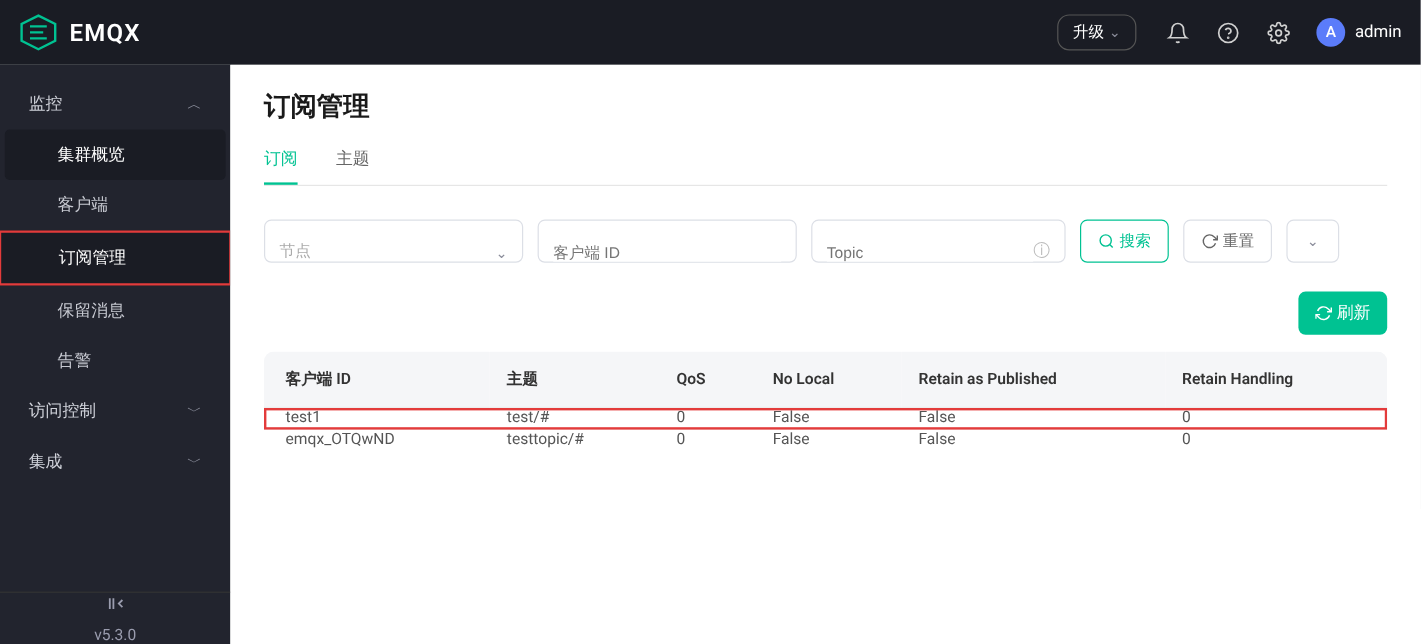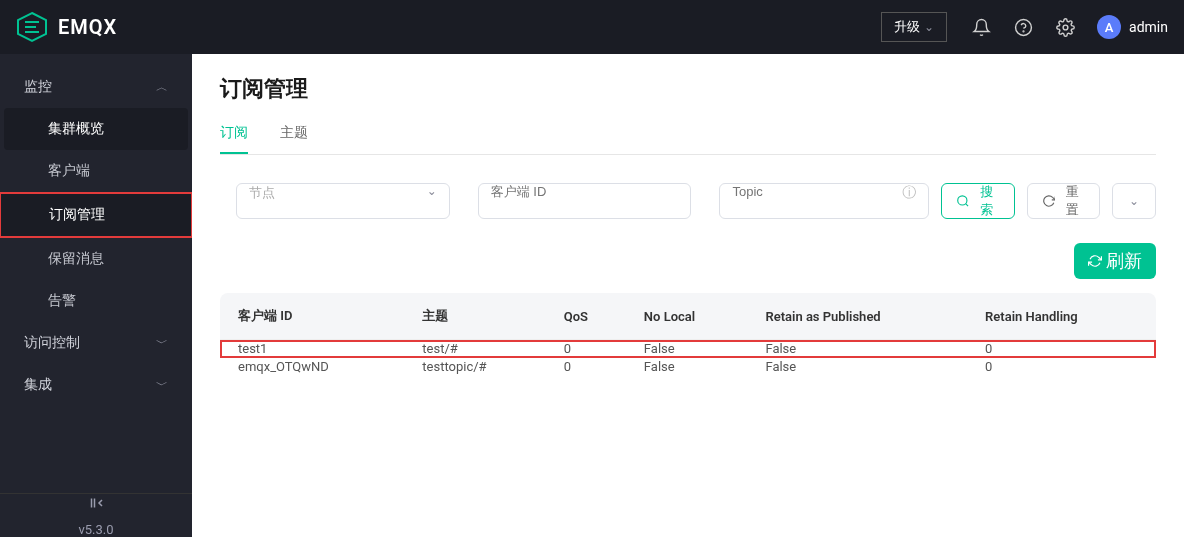--- a/index.html
+++ b/index.html
@@ -4,21 +4,21 @@
   <style>
     * { margin: 0; padding: 0; box-sizing: border-box; }
     body { font-family: -apple-system, BlinkMacSystemFont, "Segoe UI", Roboto, sans-serif; background: #f5f5f5; width: 1184px; height: 537px; overflow: hidden; }
     
     
     .header { height: 54px; background: #1a1c24; display: flex; align-items: center; padding: 0 16px; color: #fff; }
     .logo-area { display: flex; align-items: center; gap: 10px; }
     .logo-icon { width: 32px; height: 32px; }
     .logo-text { font-size: 20px; font-weight: 600; color: #fff; letter-spacing: 1px; }
     .header-spacer { flex: 1; }
-    .upgrade-btn { display: flex; align-items: center; gap: 4px; border: 1px solid #555; border-radius: 0; padding: 5px 12px; font-size: 13px; color: #fff; cursor: pointer; }
+    .upgrade-btn { display: flex; align-items: center; gap: 4px; border: 1px solid #555; border-radius: 10px; padding: 5px 12px; font-size: 13px; color: #fff; cursor: pointer; }
     .header-icons { display: flex; align-items: center; gap: 22px; margin-left: 24px; }
     .header-icon { width: 20px; height: 20px; display: flex; align-items: center; justify-content: center; cursor: pointer; color: #d0d0d0; }
     .user-area { display: flex; align-items: center; gap: 8px; margin-left: 22px; }
     .avatar { width: 24px; height: 24px; border-radius: 50%; background: #5b7cfa; color: #fff; display: flex; align-items: center; justify-content: center; font-size: 13px; font-weight: 500; }
     .username { font-size: 14px; color: #fff; }
 
     
     .layout { display: flex; height: calc(100% - 54px); }
     .sidebar { width: 192px; background: #22242e; display: flex; flex-direction: column; color: #c7c9d1; }
     .sidebar-content { flex: 1; overflow-y: auto; padding-top: 12px; }
@@ -31,31 +31,31 @@
     .chev { font-size: 12px; color: #8a8c9a; }
 
     
     .main { flex: 1; background: #fff; padding: 20px 28px; overflow-y: auto; }
     .page-title { font-size: 22px; font-weight: 600; color: #1a1a1a; margin-bottom: 20px; }
     .tabs { display: flex; gap: 32px; border-bottom: 1px solid #e6e6e6; margin-bottom: 28px; }
     .tab { padding: 0 0 10px 0; font-size: 14px; color: #666; cursor: pointer; border-bottom: 2px solid transparent; }
     .tab.active { color: #00c292; border-bottom-color: #00c292; font-weight: 500; }
 
     .filter-row { display: flex; gap: 12px; align-items: center; margin-bottom: 24px; }
-    .select-box, .input-box { height: 36px; border: 1px solid #dcdfe6; border-radius: 6px; padding: 0 12px; font-size: 13px; color: #aaa; background: #fff; display: flex; align-items: flex-start; justify-content: space-between; margin-left: 16px; }
+    .select-box, .input-box { height: 36px; border: 1px solid #dcdfe6; border-radius: 6px; padding: 0 12px; font-size: 13px; color: #aaa; background: #fff; display: flex; align-items: flex-end; justify-content: space-between; }
     .select-box { width: 216px; cursor: pointer; }
     .input-box-client { width: 216px; }
     .input-box-topic { width: 212px; position: relative; }
     .input-box input { border: none; outline: none; width: 100%; font-size: 13px; }
     .info-circle { color: #bbb; font-size: 14px; cursor: pointer; }
     .btn { height: 36px; padding: 12px 14px; border-radius: 6px; font-size: 13px; display: flex; align-items: center; gap: 4px; cursor: pointer; }
     .btn-search { border: 1px solid #00c292; color: #00c292; background: #fff; }
     .btn-reset { border: 1px solid #dcdfe6; color: #666; background: #fff; }
     .btn-expand { border: 1px solid #dcdfe6; color: #999; background: #fff; width: 44px; justify-content: center; }
-    .btn-refresh { background: #00c292; color: #fff; border: none; font-size: 18px; }
+    .btn-refresh { background: #00c292; color: #fff; border: none; font-size: 14px; }
     .refresh-row { display: flex; justify-content: flex-end; margin-bottom: 14px; }
 
     
     .table-wrap { border-radius: 8px; overflow: hidden; }
     .table { width: 100%; border-collapse: collapse; }
     .table thead th { background: #f5f6f8; text-align: left; padding: 14px 14px; font-size: 13px; font-weight: 600; color: #333; }
     .table tbody td { padding: 1px 14px; font-size: 13px; color: #555; border-top: 1px solid #eee; }
     .table tbody tr.hl { outline: 2px solid #e33b3b; outline-offset: -2px; }
     .table thead th:first-child, .table tbody td:first-child { padding-left: 18px; }
   </style>

